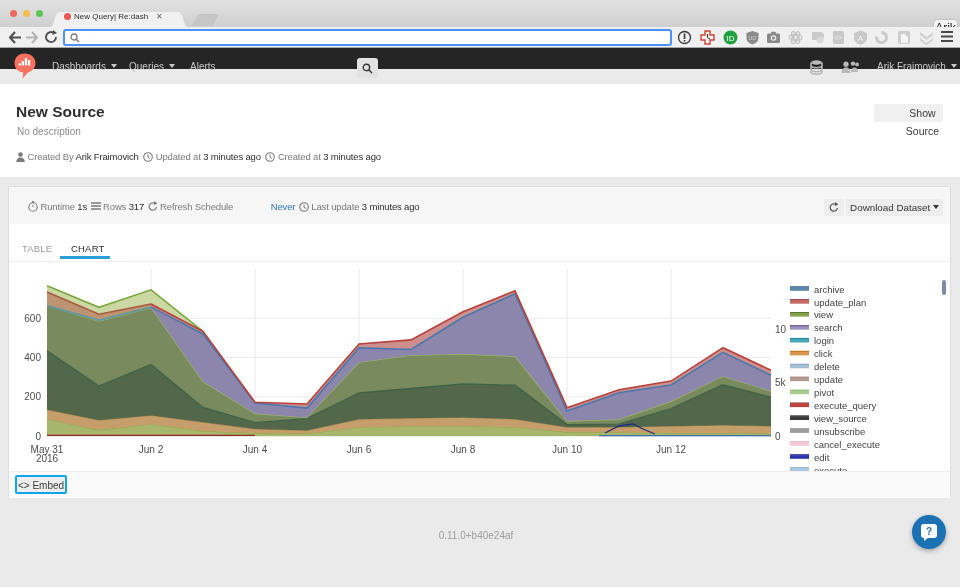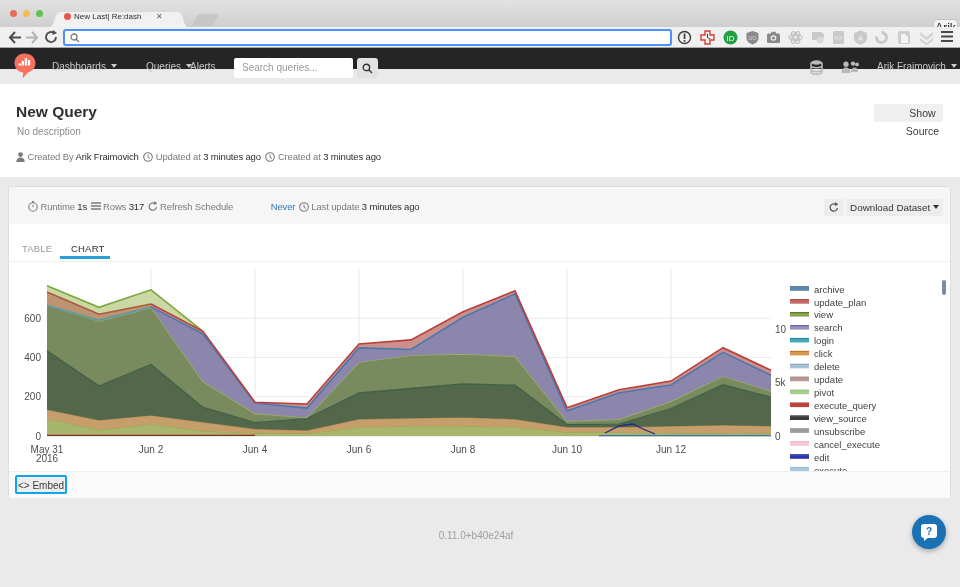--- a/index.html
+++ b/index.html
@@ -11,21 +11,21 @@
 <body>
 
 <div class="abs" style="left:0;top:0;width:960px;height:27px;background:linear-gradient(#e2e2e2,#cfcfcf);">
   <div class="abs" style="left:10px;top:10px;width:7px;height:7px;border-radius:50%;background:#ed6a5f;"></div>
   <div class="abs" style="left:23px;top:10px;width:7px;height:7px;border-radius:50%;background:#f5bd4f;"></div>
   <div class="abs" style="left:36px;top:10px;width:7px;height:7px;border-radius:50%;background:#60c454;"></div>
   <svg class="abs" style="left:46px;top:12px;" width="150" height="15">
     <path d="M4,15 C9,15 8,0 14,0 L132,0 C138,0 137,15 142,15 Z" fill="#f1f1f1"></path>
   </svg>
   <div class="abs" style="left:64px;top:13px;width:7px;height:7px;border-radius:50%;background:#e8584e;"></div>
-  <div class="abs" style="left:74px;top:11px;width:78px;font-size:8px;white-space:nowrap;overflow:hidden;color:#2d2d2d;line-height:11px;">New Last| Re:dash</div>
+  <div class="abs" style="left:74px;top:11px;width:78px;font-size:8px;white-space:nowrap;overflow:hidden;color:#2d2d2d;line-height:11px;">New Query| Re:dash</div>
   <div class="abs" style="left:156px;top:12px;font-size:8px;color:#5f5f5f;">✕</div>
   <div class="abs" style="left:195px;top:14px;width:21px;height:12px;background:#c6c6c6;border-radius:2px;transform:skewX(-28deg);"></div>
   <div class="abs" style="left:933px;top:19px;width:25px;height:18px;background:#f3f3f3;border:1px solid #c2c2c2;border-radius:4px;font-size:12px;color:#222;text-align:center;line-height:16px;">Arik</div>
 </div>
 
 <div class="abs" style="left:0;top:27px;width:960px;height:21px;background:#f0f0f0;border-bottom:1px solid #a8a8a8;">
   <svg class="abs" style="left:8px;top:4px;" width="14" height="13" viewBox="0 0 14 13">
       <path d="M7 1 L2 6.5 L7 12 M2 6.5 L13 6.5" stroke="#4d4d4d" stroke-width="2" fill="none"></path>
     </svg>
   <svg class="abs" style="left:25px;top:4px;" width="14" height="13" viewBox="0 0 14 13">
@@ -99,23 +99,22 @@
 
 <div class="abs" style="left:0;top:48px;width:960px;height:21px;background:#252525;color:#c9c9c9;">
   <svg class="abs" style="left:14px;top:5px;" width="22" height="27" viewBox="0 0 22 27">
     <path d="M10.4 0.5 C4.6 0.5 0.5 4.7 0.5 10.1 C0.5 15.2 4.2 19.2 9.3 19.6 L8.6 25.5 L13.9 19.4 C18.5 18.3 21.5 14.6 21.5 10.1 C21.5 4.7 16.9 0.5 10.4 0.5 Z" fill="#f8705e"></path>
     <rect x="4.6" y="10.3" width="2.3" height="2.3" rx="0.6" fill="#fff"></rect>
     <rect x="7.7" y="8" width="2.3" height="4.6" rx="0.6" fill="#fff"></rect>
     <rect x="10.8" y="5" width="2.3" height="7.6" rx="0.6" fill="#fff"></rect>
     <rect x="13.9" y="7" width="2.3" height="5.6" rx="0.6" fill="#fff"></rect>
   </svg>
   <div class="abs" style="left:52px;top:13px;font-size:10px;">Dashboards <span style="display:inline-block;vertical-align:2px;margin-left:2px;width:0;height:0;border-left:3.5px solid transparent;border-right:3.5px solid transparent;border-top:4px solid #c9c9c9;"></span></div>
-  <div class="abs" style="left:146px;top:13px;font-size:10px;">Queries <span style="display:inline-block;vertical-align:2px;margin-left:2px;width:0;height:0;border-left:3.5px solid transparent;border-right:3.5px solid transparent;border-top:4px solid #c9c9c9;"></span></div>
+  <div class="abs" style="left:129px;top:13px;font-size:10px;">Queries <span style="display:inline-block;vertical-align:2px;margin-left:2px;width:0;height:0;border-left:3.5px solid transparent;border-right:3.5px solid transparent;border-top:4px solid #c9c9c9;"></span></div>
   <div class="abs" style="left:190px;top:13px;font-size:10px;">Alerts</div>
-  <div class="abs" style="left:234px;top:10px;width:119px;height:20px;background:#fff;border-radius:2px;font-size:10px;color:#9a9a9a;line-height:20px;padding-left:8px;">Search queries...</div>
   <div class="abs" style="left:357px;top:10px;width:21px;height:20px;background:#e2e2e2;border-radius:3px;">
     <svg style="position:absolute;left:5px;top:5px;" width="11" height="11" viewBox="0 0 11 11">
         <circle cx="4.4" cy="4.4" r="3.2" stroke="#333" stroke-width="1.4" fill="none"></circle>
         <path d="M7 7 L10 10" stroke="#333" stroke-width="1.4"></path>
       </svg>
   </div>
   <svg class="abs" style="left:810px;top:12px;" width="13" height="15" viewBox="0 0 13 15">
       <ellipse cx="6.5" cy="2.5" rx="5.5" ry="2.2" fill="#b9b9b9"></ellipse>
       <path d="M1 2.5 v3 c0 1.2 2.5 2.2 5.5 2.2 s5.5 -1 5.5 -2.2 v-3" fill="none" stroke="#b9b9b9" stroke-width="1.6"></path>
       <path d="M1 6.5 v3 c0 1.2 2.5 2.2 5.5 2.2 s5.5 -1 5.5 -2.2 v-3" fill="none" stroke="#b9b9b9" stroke-width="1.6"></path>
@@ -125,21 +124,21 @@
       <circle cx="5" cy="3.2" r="2.6" fill="#b9b9b9"></circle>
       <circle cx="12" cy="2.6" r="2.2" fill="#b9b9b9"></circle>
       <circle cx="16" cy="3.4" r="1.9" fill="#b9b9b9"></circle>
       <path d="M0.5 12 c0 -3.5 2 -5.5 4.5 -5.5 s4.5 2 4.5 5.5 Z" fill="#b9b9b9"></path>
       <path d="M10 11 c0.3 -3 1.7 -4.4 3.6 -4.4 c1.7 0 3.2 1.2 3.4 4.4 Z" fill="#b9b9b9"></path>
     </svg>
   <div class="abs" style="left:877px;top:13px;font-size:10px;">Arik Fraimovich <span style="display:inline-block;vertical-align:2px;margin-left:2px;width:0;height:0;border-left:3.5px solid transparent;border-right:3.5px solid transparent;border-top:4px solid #c9c9c9;"></span></div>
 </div>
 
 <div class="abs" style="left:0;top:84px;width:960px;height:93px;background:#fff;">
-  <div class="abs" style="left:16px;top:19px;font-size:15.5px;font-weight:bold;color:#2f2f2f;">New Query</div>
+  <div class="abs" style="left:16px;top:19px;font-size:15.5px;font-weight:bold;color:#2f2f2f;">New Source</div>
   <div class="abs" style="left:17px;top:42px;font-size:10px;color:#8c8c8c;">No description</div>
   <div class="abs" style="left:16px;top:67px;font-size:9.5px;letter-spacing:-0.15px;color:#7b7b7b;">
     <svg style="vertical-align:-2px;" width="9" height="10" viewBox="0 0 9 10">
         <circle cx="4.5" cy="2.6" r="2.4" fill="#7b7b7b"></circle>
         <path d="M0.3 10 c0 -3 1.8 -4.6 4.2 -4.6 s4.2 1.6 4.2 4.6 Z" fill="#7b7b7b"></path>
       </svg>
     Created By <span style="color:#2f2f2f;">Arik Fraimovich</span><span style="display:inline-block;width:2px;"></span>
     <svg style="vertical-align:-2px;" width="10" height="10" viewBox="0 0 10 10">
         <circle cx="5" cy="5" r="4.3" stroke="#7b7b7b" stroke-width="1.1" fill="none"></circle>
         <path d="M5 2.5 V5.3 L7 6.5" stroke="#7b7b7b" stroke-width="1" fill="none"></path>

